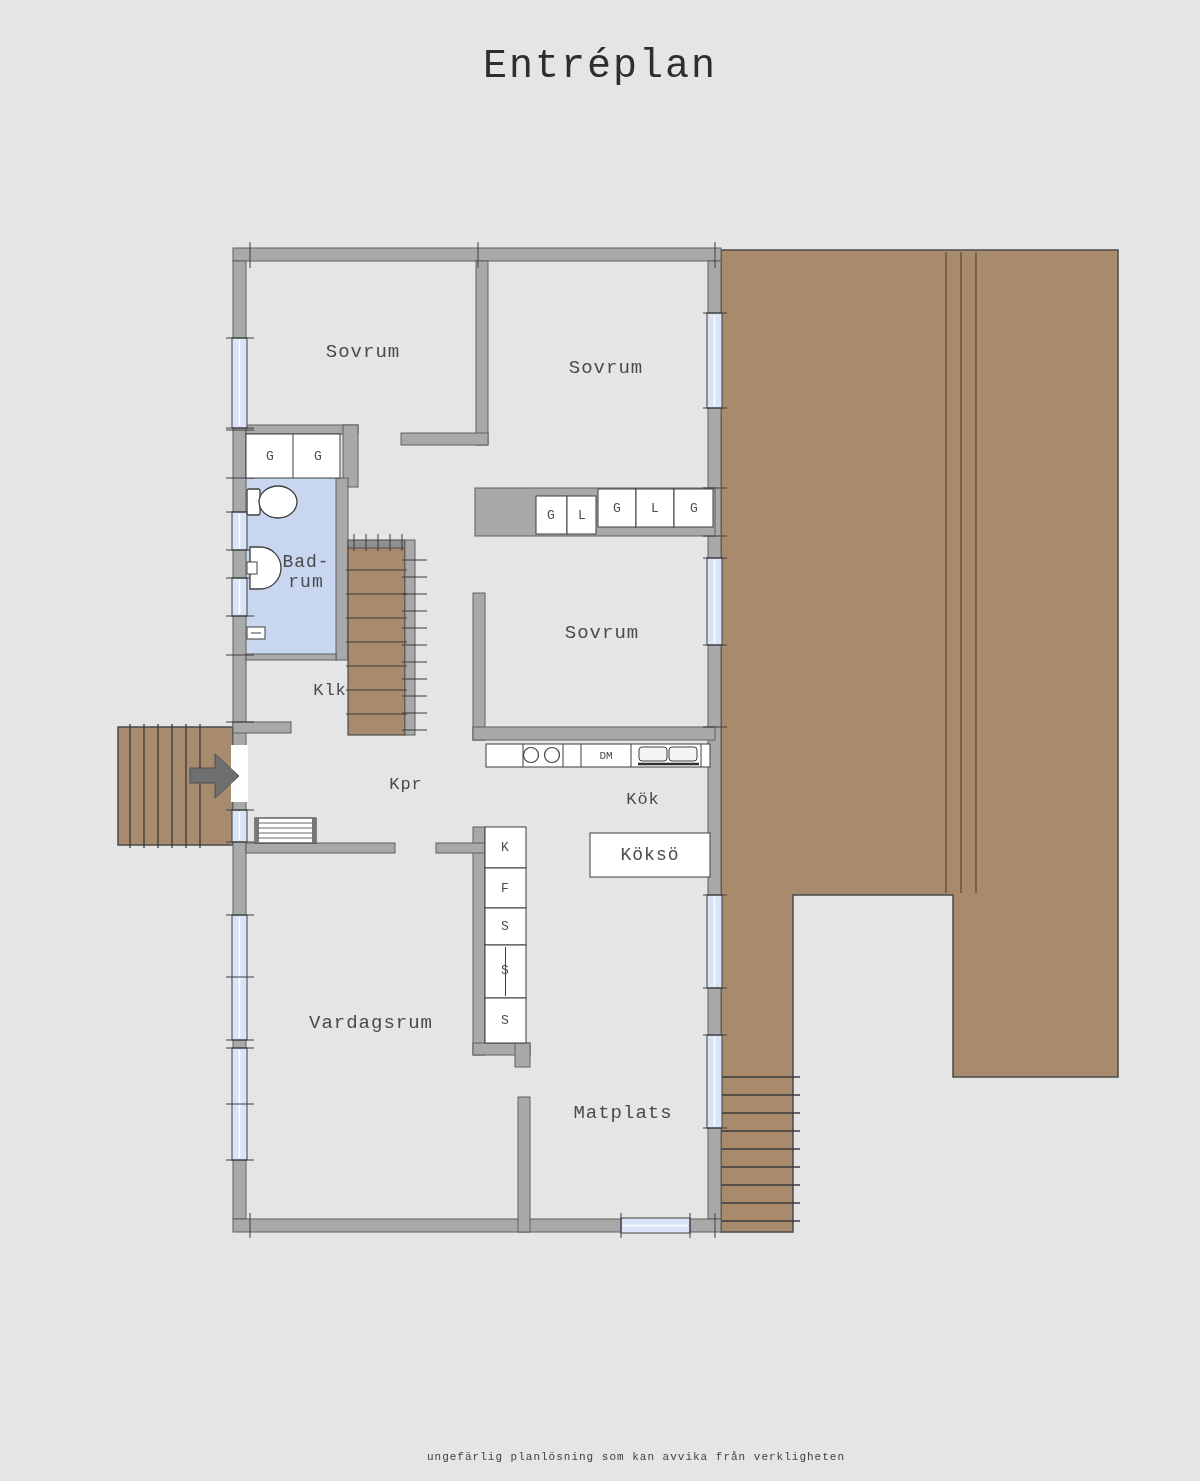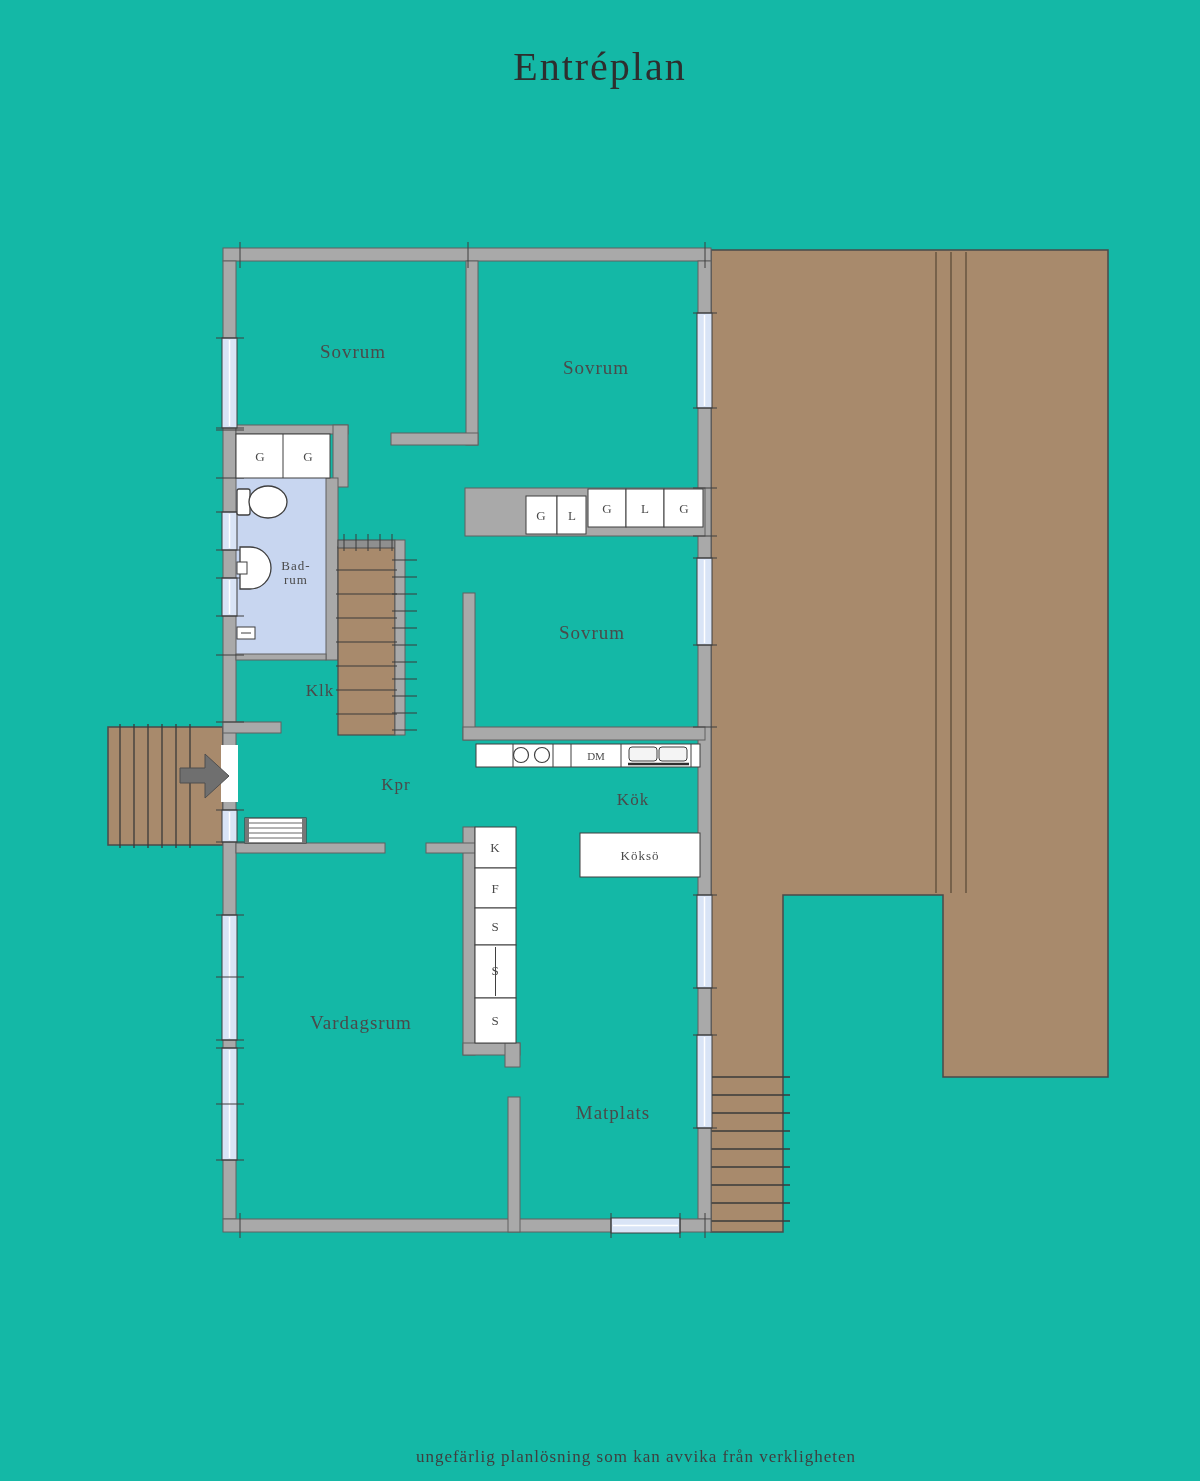--- a/index.html
+++ b/index.html
@@ -1,36 +1,36 @@
 <!DOCTYPE html>
 <html><head>
 <meta charset="utf-8">
 <style>
   html,body{margin:0;padding:0;background:#ffffff;}
   .page{
-    position:relative;width:1200px;height:1481px;background:#14b8a6;
-    font-family:Liberation Serif, serif;overflow:hidden;
+    position:relative;width:1200px;height:1481px;background:#e5e5e5;
+    font-family:Liberation Mono, monospace;overflow:hidden;
   }
   .title{
     position:absolute;left:600px;top:66px;transform:translate(-50%,-50%);
     font-size:40px;font-weight:400;color:#2e2e2e;letter-spacing:2px;margin:0;
   }
   .footer{
     position:absolute;left:636px;top:1457px;transform:translate(-50%,-50%);
-    font-size:17px;color:#3f3f3f;letter-spacing:1px;
+    font-size:11px;color:#3f3f3f;letter-spacing:1px;
   }
-  .plan{position:absolute;left:8px;top:0;width:1060px;height:1481px;}
+  .plan{position:absolute;left:18px;top:0;width:1060px;height:1481px;}
   svg{position:absolute;left:0;top:0;}
   .lbl{
     position:absolute;transform:translate(-50%,-50%);
     color:#4a4a4a;letter-spacing:1px;white-space:pre-line;text-align:center;line-height:1.1;
   }
   .room{font-size:19px;}
   .mid{font-size:17px;margin-left:36px;}
-  .small{font-size:13px;}
+  .small{font-size:18px;}
   .tiny{font-size:13px;letter-spacing:0;}
   .micro{font-size:11px;letter-spacing:0;}
 </style>
 </head>
 <body>
 
 <div class="page">
 
   <h1 class="title">Entréplan</h1>
 

